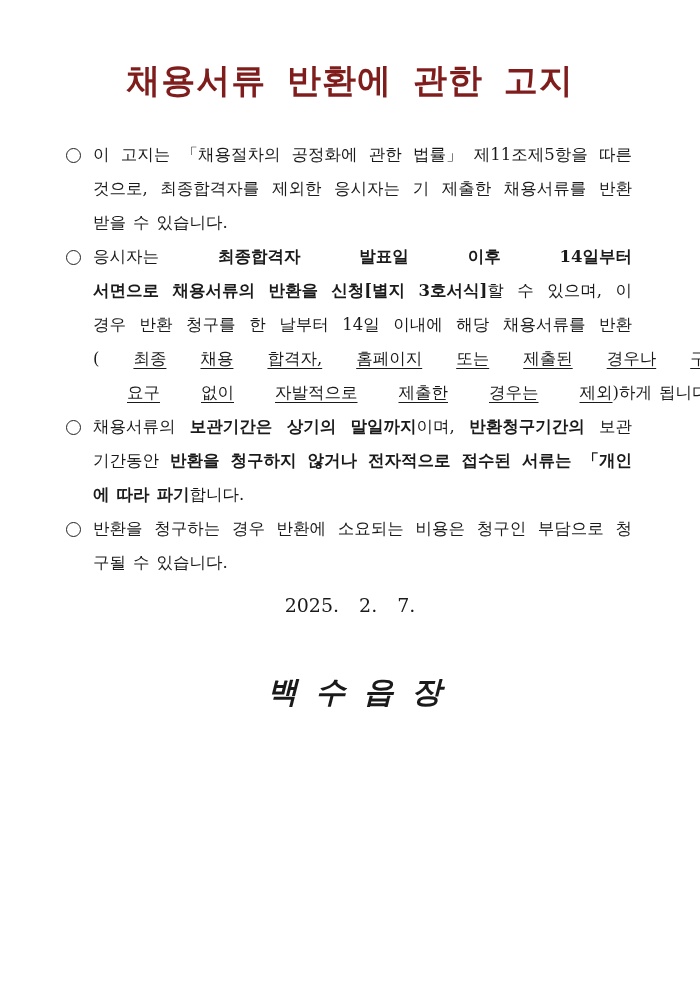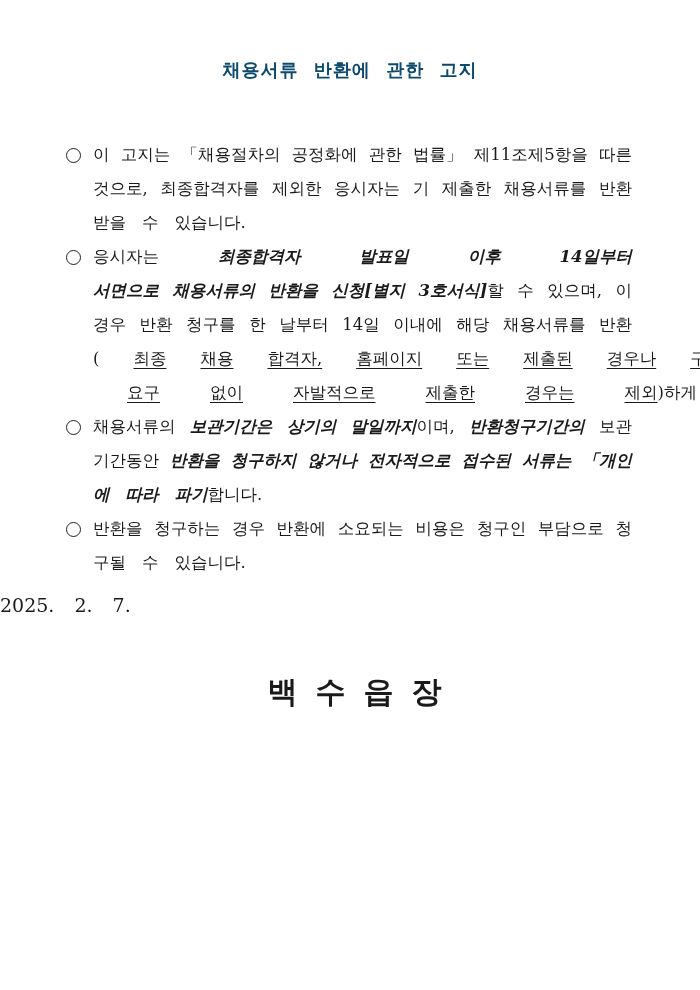--- a/index.html
+++ b/index.html
@@ -16,24 +16,24 @@
     color: #1a1a1a;
   }
   .title {
     position: absolute;
     top: 58px;
     left: 0;
     width: 700px;
     text-align: center;
     font-family: "DejaVu Sans", "Liberation Sans", sans-serif;
     font-weight: bold;
-    font-size: 18px;
+    font-size: 34px;
     letter-spacing: 1px;
     word-spacing: 8px;
-    color: #0c4a6e;
+    color: #7f1d1d;
   }
   .items {
     position: absolute;
     top: 140px;
     left: 66px;
     width: 566px;
   }
   .item {
     position: relative;
     padding-left: 27px;
@@ -61,44 +61,45 @@
   .line.last {
     text-align-last: left;
   }
   .line > .row {
     display: flex;
     justify-content: space-between;
     width: 100%;
   }
   .line.last > .row {
     justify-content: flex-start;
-    gap: 16px;
-  }
-  .b { font-weight: bold; font-style: italic; }
+    gap: 7px;
+  }
+  .b { font-weight: bold; }
   .u { text-decoration: underline; text-underline-offset: 4px; text-decoration-thickness: 1px; margin-left: 34px; }
   .date {
     position: absolute;
     top: 594px;
     left: 0;
     width: 700px;
-    text-align: left;
+    text-align: center;
     font-size: 19px;
     word-spacing: 14px;
   }
   .signer {
     position: absolute;
     top: 672px;
     left: 0;
     width: 700px;
     text-align: center;
     font-size: 30px;
     font-weight: bold;
     letter-spacing: 18px;
     padding-left: 27px;
     box-sizing: border-box;
+    font-style: italic;
   }
 </style>
 </head>
 <body>
 
 <div class="title">채용서류 반환에 관한 고지</div>
 
 <div class="items" id="items">
     <div class="item">
       <span class="bullet"></span>

